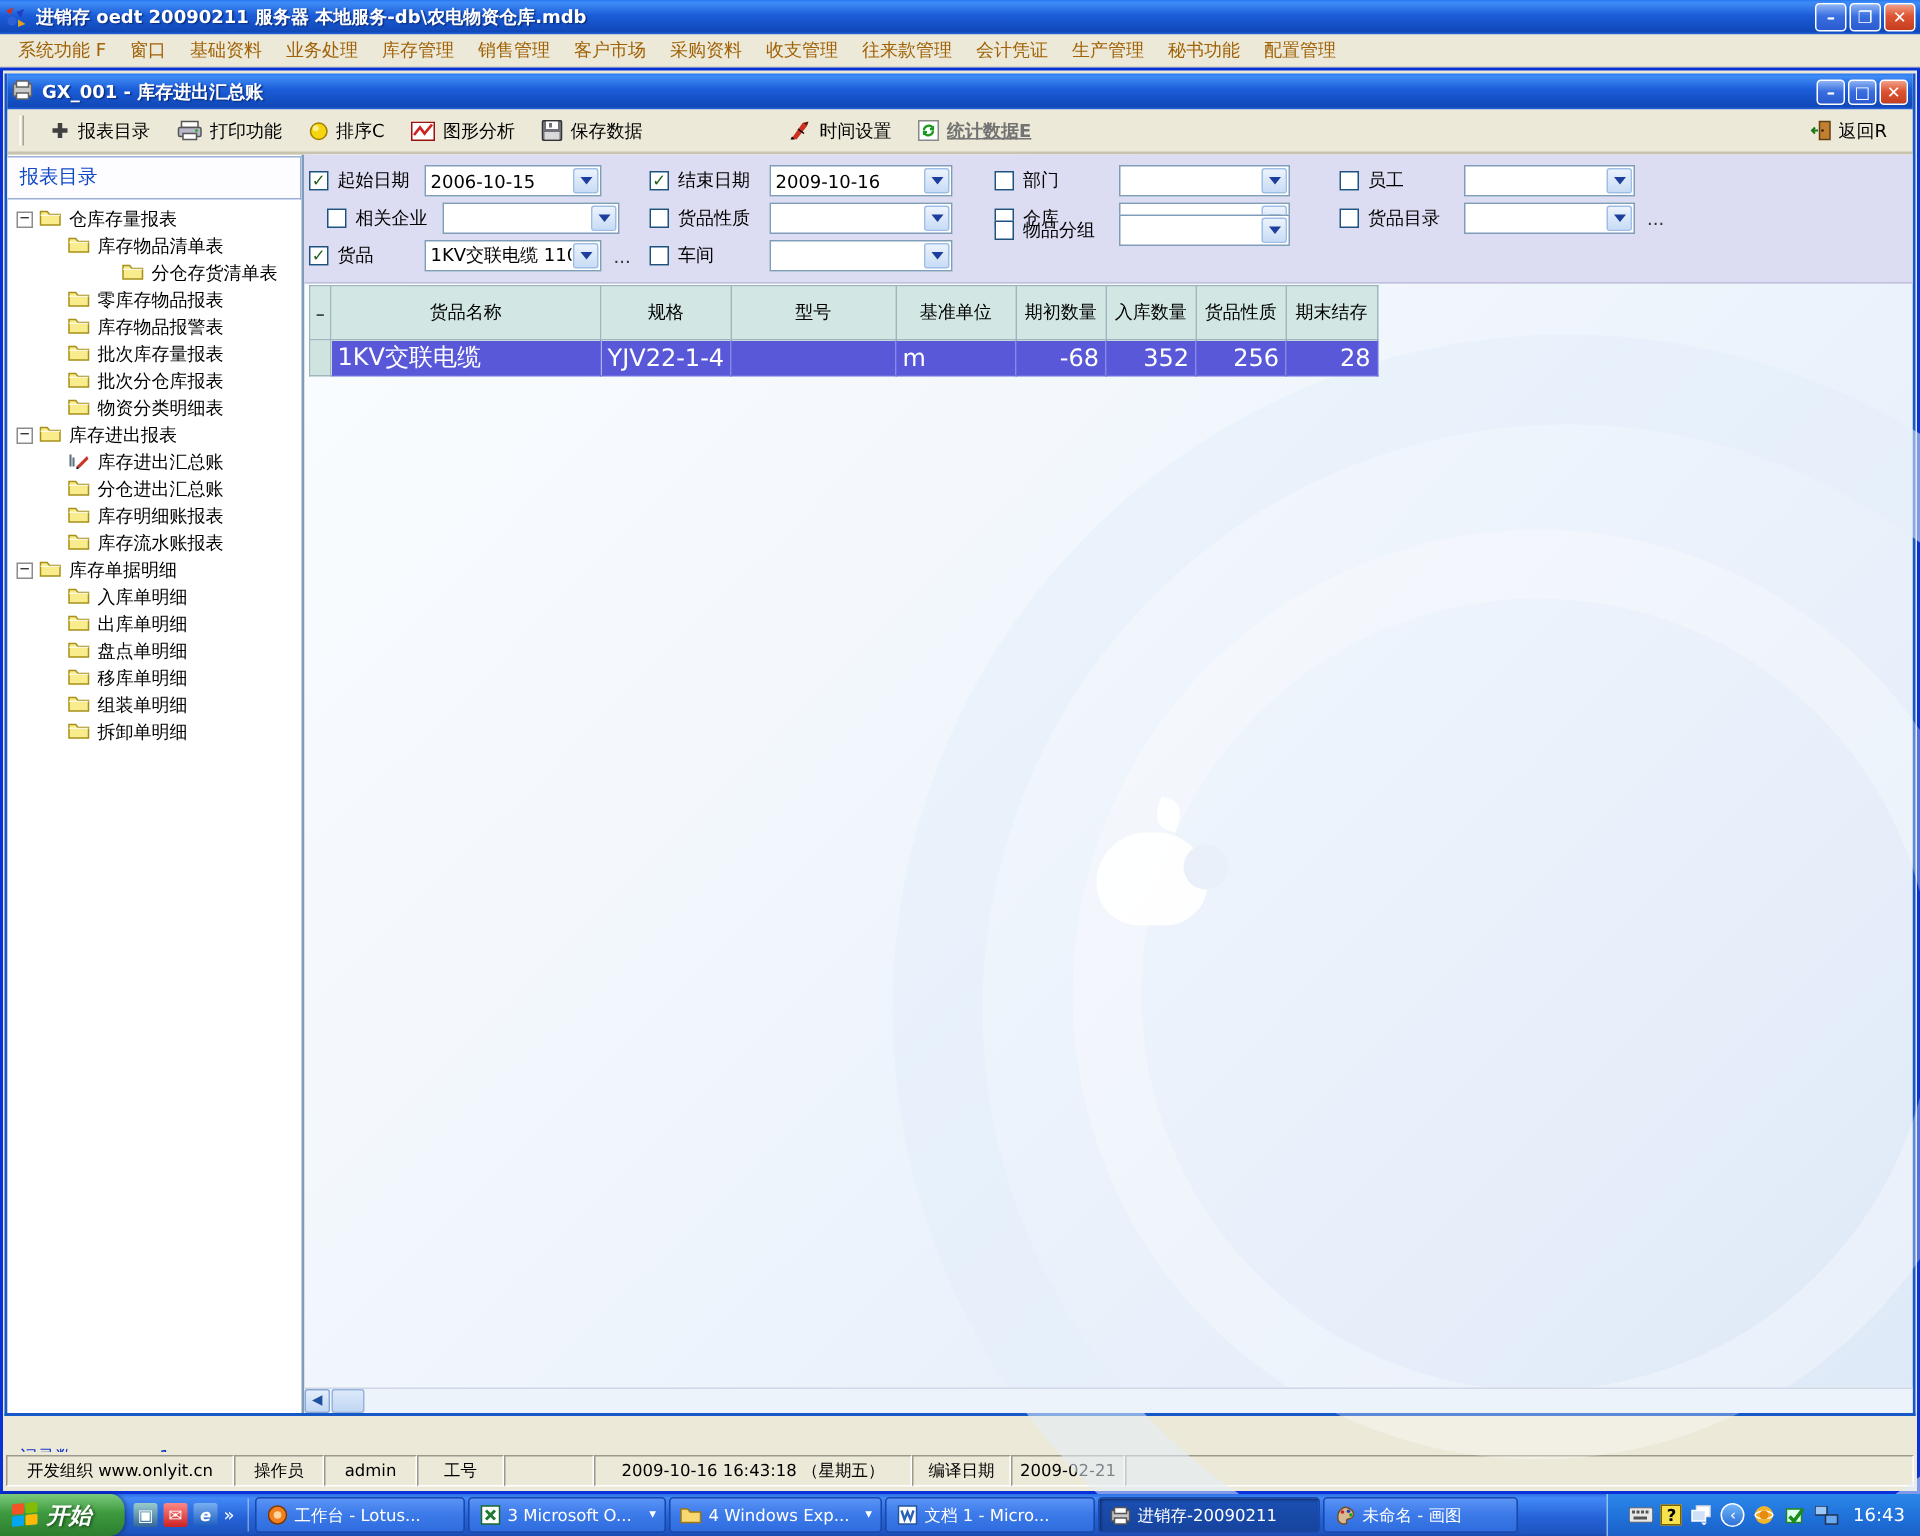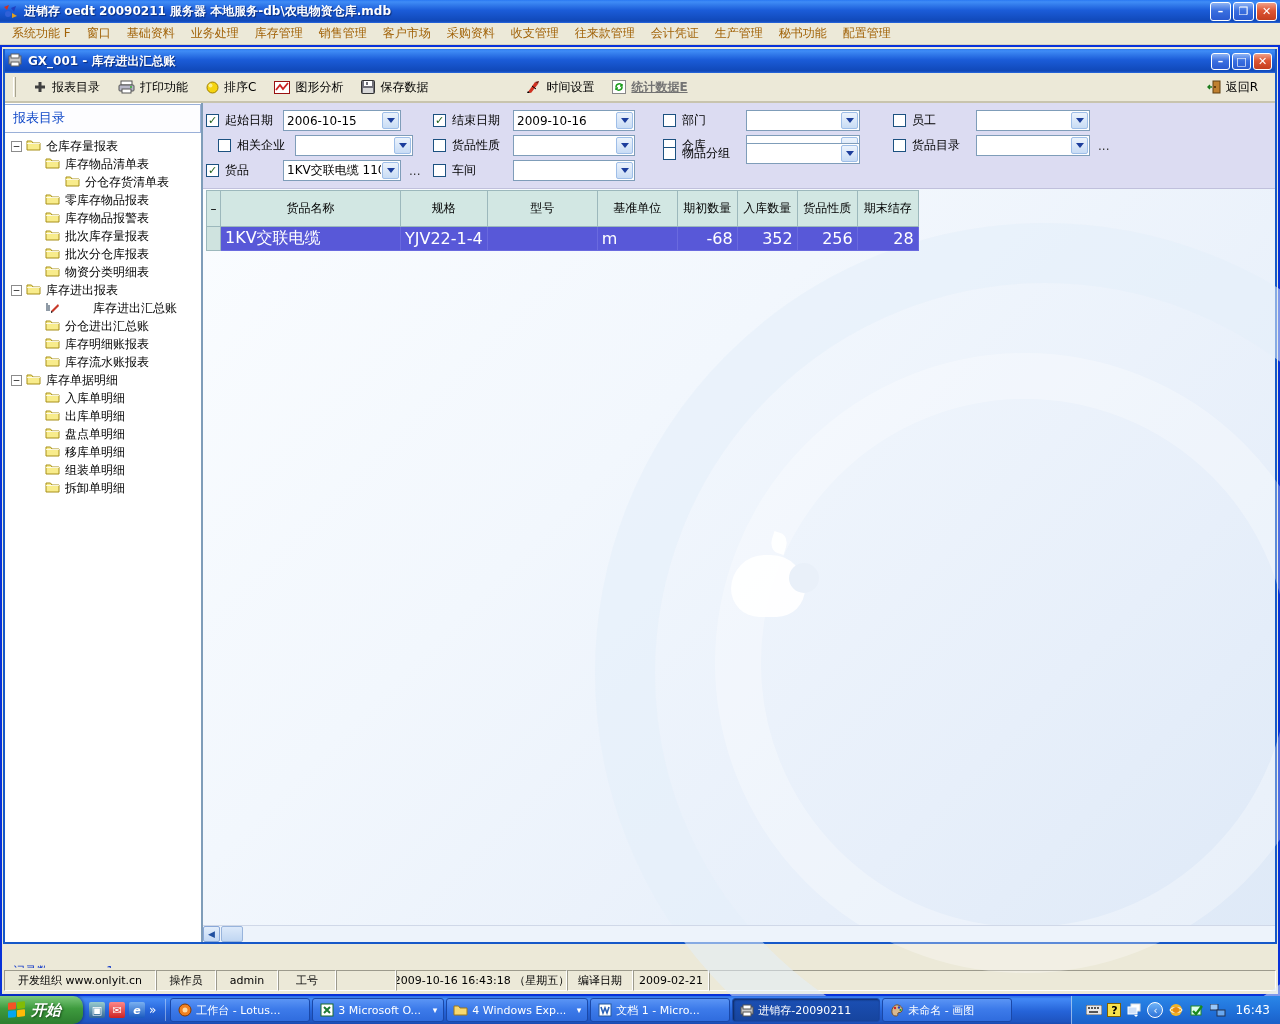--- a/index.html
+++ b/index.html
@@ -318,21 +318,21 @@
                   </svg></span>
                 <span class="lbl">仓库存量报表</span>
               </div>
               <div class="tree-item" style="padding-left: 40px;">
                 <span><svg width="15" height="12">
                     <path d="M1 3 L1 11 L14 11 L14 4 L7 4 L5.5 2 L1 2 Z" fill="#F8EC8C" stroke="#A89018"></path>
                     <path d="M1 4.5 L14 4.5" stroke="#fff" stroke-width="0.8"></path>
                   </svg></span>
                 <span class="lbl">库存物品清单表</span>
               </div>
-              <div class="tree-item" style="padding-left: 60px;">
+              <div class="tree-item" style="padding-left: 60px; justify-content: center;">
                 <span><svg width="15" height="12">
                     <path d="M1 3 L1 11 L14 11 L14 4 L7 4 L5.5 2 L1 2 Z" fill="#F8EC8C" stroke="#A89018"></path>
                     <path d="M1 4.5 L14 4.5" stroke="#fff" stroke-width="0.8"></path>
                   </svg></span>
                 <span class="lbl">分仓存货清单表</span>
               </div>
               <div class="tree-item" style="padding-left: 40px;">
                 <span><svg width="15" height="12">
                     <path d="M1 3 L1 11 L14 11 L14 4 L7 4 L5.5 2 L1 2 Z" fill="#F8EC8C" stroke="#A89018"></path>
                     <path d="M1 4.5 L14 4.5" stroke="#fff" stroke-width="0.8"></path>
@@ -368,21 +368,21 @@
                 <span class="lbl">物资分类明细表</span>
               </div>
               <div class="tree-item" style="padding-left: 6px;">
                 <span class="expander">−</span>
                 <span><svg width="15" height="12">
                     <path d="M1 3 L1 11 L14 11 L14 4 L7 4 L5.5 2 L1 2 Z" fill="#F8EC8C" stroke="#A89018"></path>
                     <path d="M1 4.5 L14 4.5" stroke="#fff" stroke-width="0.8"></path>
                   </svg></span>
                 <span class="lbl">库存进出报表</span>
               </div>
-              <div class="tree-item" style="padding-left: 40px; gap: 28px;">
+              <div class="tree-item" style="padding-left: 40px;">
                 <span><svg width="15" height="12">
                     <path d="M2 2 V10 M4 4 V10" stroke="#607080" stroke-width="1.4"></path>
                     <path d="M6 10 L13 3 L14 5 L8 11 Z" fill="#C83828"></path>
                     <path d="M6 10 L8 11 L6 12 Z" fill="#000"></path>
                   </svg></span>
                 <span class="lbl">库存进出汇总账</span>
               </div>
               <div class="tree-item" style="padding-left: 40px;">
                 <span><svg width="15" height="12">
                     <path d="M1 3 L1 11 L14 11 L14 4 L7 4 L5.5 2 L1 2 Z" fill="#F8EC8C" stroke="#A89018"></path>
@@ -634,21 +634,21 @@
       <div class="sfield" style="width:72px">记录数</div>
       <div class="sfield" style="width:64px; justify-content:center">1</div>
     </div>
 
     <div class="infobar" id="infobar">
         <div class="ifield" style="width: 152px;">开发组织 www.onlyit.cn</div>
         <div class="ifield" style="width: 60px;">操作员</div>
         <div class="ifield" style="width: 62px;">admin</div>
         <div class="ifield" style="width: 58px;">工号</div>
         <div class="ifield" style="width: 60px;"></div>
-        <div class="ifield" style="width: 171px;">2009-10-16 16:43:18  （星期五）</div>
+        <div class="ifield" style="width: 212px;">2009-10-16 16:43:18  （星期五）</div>
         <div class="ifield" style="width: 66px;">编译日期</div>
         <div class="ifield" style="width: 76px;">2009-02-21</div>
         <div class="ifield grow"></div>
       </div>
   </div>
 
   <div class="taskbar">
     <div class="startbtn">
       <span class="winflag">
         <span style="background:#F35325"></span>

